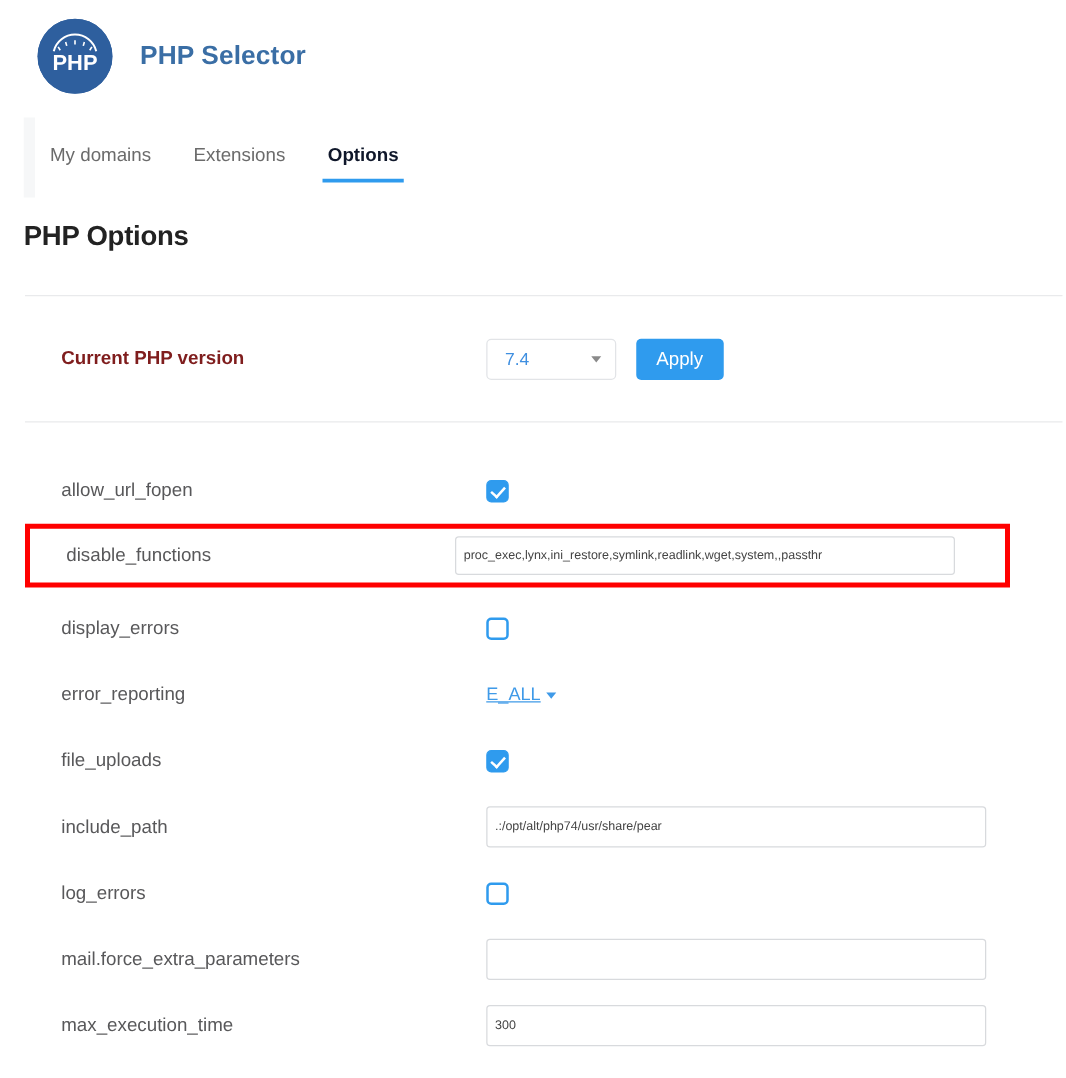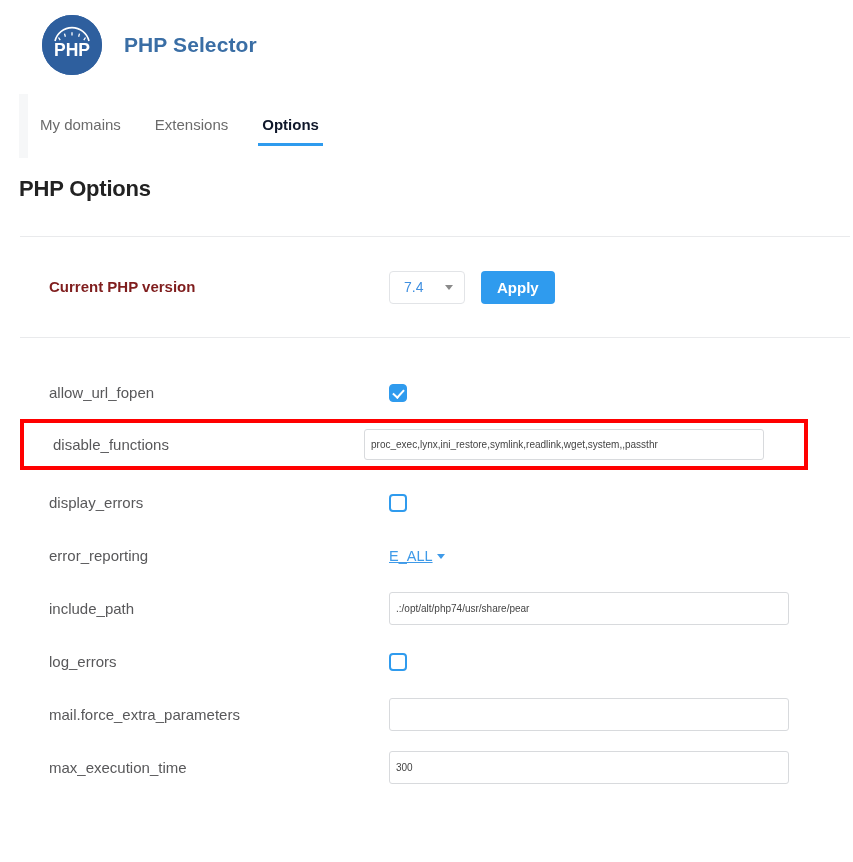--- a/index.html
+++ b/index.html
@@ -13,21 +13,21 @@
     overflow: hidden;
     font-family: "Liberation Sans", sans-serif;
     color: #4a4a4a;
     -webkit-font-smoothing: antialiased;
   }
 
   
   .app-header {
     display: flex;
     align-items: center;
-    padding: 18px 0 0 42px;
+    padding: 18px 0 0 30px;
     height: 72px;
     box-sizing: border-box;
   }
   .logo {
     width: 60px;
     height: 60px;
     border-radius: 50%;
     background: #2e5f9e;
     position: relative;
     flex: 0 0 auto;
@@ -125,21 +125,21 @@
     color: #7f1d1d;
   }
   .row-control {
     flex: 1 1 auto;
     display: flex;
     align-items: center;
   }
 
   
   .version-select {
-    width: 76px;
+    width: 104px;
     height: 33px;
     border: 1px solid #e2e4e7;
     border-radius: 4px;
     background: #ffffff;
     display: flex;
     align-items: center;
     justify-content: space-between;
     padding: 0 11px 0 14px;
     box-sizing: border-box;
     cursor: pointer;
@@ -152,21 +152,21 @@
     width: 0; height: 0;
     border-left: 4px solid transparent;
     border-right: 4px solid transparent;
     border-top: 5px solid #8a8a8a;
   }
   .apply-btn {
     margin-left: 16px;
     background: #2f9bee;
     color: #ffffff;
     font-size: 15px;
-    font-weight: bold;
+    font-weight: normal;
     border: none;
     border-radius: 4px;
     height: 33px;
     padding: 0 16px;
     cursor: pointer;
     font-family: "Liberation Sans", sans-serif;
   }
 
   
   .cb {
@@ -314,20 +314,26 @@
   <div class="row">
     <div class="row-label">error_reporting</div>
     <div class="row-control">
       <span class="dd-link">
         <span>E_ALL</span>
         <span class="caret-blue"></span>
       </span>
     </div>
   </div>
 
+  <div class="row">
+    <div class="row-label">file_uploads</div>
+    <div class="row-control">
+      <div class="cb checked"></div>
+    </div>
+  </div>
 
   <div class="row">
     <div class="row-label">include_path</div>
     <div class="row-control">
       <input class="txt tall" type="text" value=".:/opt/alt/php74/usr/share/pear" style="">
     </div>
   </div>
 
   <div class="row">
     <div class="row-label">log_errors</div>

